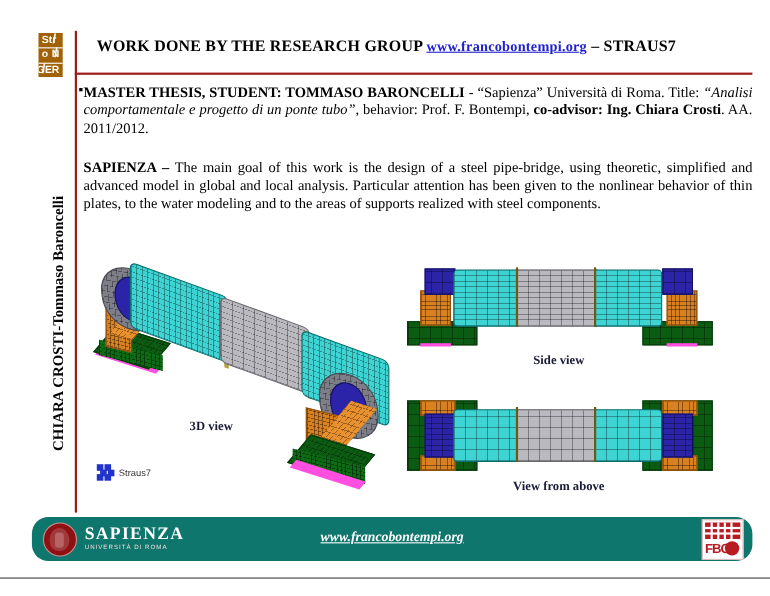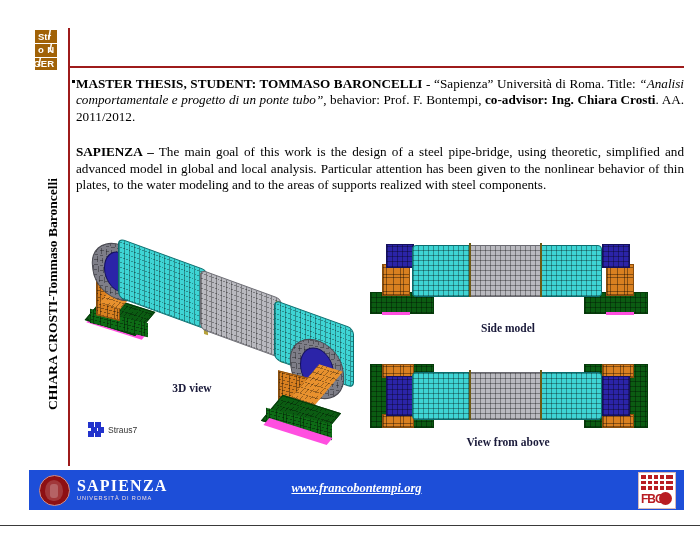--- a/index.html
+++ b/index.html
@@ -45,21 +45,21 @@
   
   .cap{position:absolute;font-size:11.5px;font-weight:bold;color:#1a1a3a;text-align:center;}
 
   
   .straus{position:absolute;left:88px;top:422px;display:flex;align-items:center;gap:5px;}
   .straus .grid{width:15px;height:15px;position:relative;}
   .straus .grid i{position:absolute;width:6px;height:6px;background:#2233cc;display:block;}
   .straus .lbl{font-family:"Liberation Sans",sans-serif;font-size:8.5px;color:#333;}
 
   
-  .footer{position:absolute;left:29px;top:470px;width:655px;height:40px;background:#1d4ed8;}
+  .footer{position:absolute;left:29px;top:470px;width:655px;height:40px;background:#0f766e;border-radius:15px;}
   .foot-sap{position:absolute;left:10px;top:4px;height:32px;display:flex;align-items:center;gap:7px;}
   .seal{width:29px;height:29px;border-radius:50%;background:#8e1013;
         border:1px solid #c98f8f;position:relative;overflow:hidden;}
   .seal:after{content:"";position:absolute;left:5px;top:4px;width:18px;height:21px;
         border-radius:50% 50% 45% 45%;background:rgba(255,255,255,.17);}
   .seal:before{content:"";position:absolute;left:10px;top:8px;width:8px;height:14px;
         background:rgba(255,255,255,.22);border-radius:3px;}
   .sapwrap{line-height:1;}
   .sapname{font-family:"Liberation Serif",serif;font-size:16px;font-weight:bold;color:#fff;
            letter-spacing:1.2px;}
@@ -128,20 +128,25 @@
         <span class="a">o</span>
         <span class="slash" style="left:14px;top:-1px">/</span>
         <span class="b">N</span>
       </div>
     <div class="row r3">
         <span class="slash" style="left:3px;top:-1px">/</span>
         <span class="b">GER</span>
       </div>
   </div>
 
+  <div class="header">
+    <span>WORK DONE BY THE RESEARCH GROUP</span>
+    <span class="url">www.francobontempi.org</span>
+    <span>– STRAUS7</span>
+  </div>
 
   <div class="sidetext">CHIARA CROSTI-Tommaso Baroncelli</div>
 
   <div class="bodyarea">
     <div class="para p1">
       <span class="bullet"></span>
       <b>MASTER THESIS, STUDENT: TOMMASO BARONCELLI</b><span> - “Sapienza” Università di Roma.</span>
       <span>Title: </span><i>“Analisi comportamentale e progetto di un ponte tubo”</i><span>, behavior: Prof. F. Bontempi, </span><b>co-advisor: Ing. Chiara Crosti</b><span>. AA. 2011/2012.</span>
     </div>
 
@@ -215,21 +220,21 @@
 
     <div class="o bl mesh" style="left:18px;top:8px;width:26px;height:22px;"></div>
     <div class="o bl mesh" style="left:234px;top:8px;width:26px;height:22px;"></div>
 
     <div class="o cy mesh" style="left:44px;top:9px;width:58px;height:50px;border-radius:4px 0 0 4px;"></div>
     <div class="o gy mesh" style="left:101px;top:9px;width:72px;height:50px;"></div>
     <div class="o cy mesh" style="left:172px;top:9px;width:60px;height:50px;border-radius:0 4px 4px 0;"></div>
     <div class="ring" style="left:101px;top:7px;height:54px;"></div>
     <div class="ring" style="left:172px;top:7px;height:54px;"></div>
 
-    <div class="cap" style="left:90px;top:86px;width:100px;">Side model</div>
+    <div class="cap" style="left:90px;top:86px;width:100px;">Side view</div>
   </div>
 
   <div class="figtop">
     <div class="o gr mesh" style="left:2px;top:6px;width:62px;height:62px;"></div>
     <div class="o gr mesh" style="left:216px;top:6px;width:62px;height:62px;"></div>
     <div class="o og meshf" style="left:14px;top:6px;width:30px;height:12px;"></div>
     <div class="o og meshf" style="left:14px;top:56px;width:30px;height:12px;"></div>
     <div class="o og meshf" style="left:234px;top:6px;width:30px;height:12px;"></div>
     <div class="o og meshf" style="left:234px;top:56px;width:30px;height:12px;"></div>
     <div class="o bl mesh" style="left:18px;top:18px;width:26px;height:38px;"></div>

